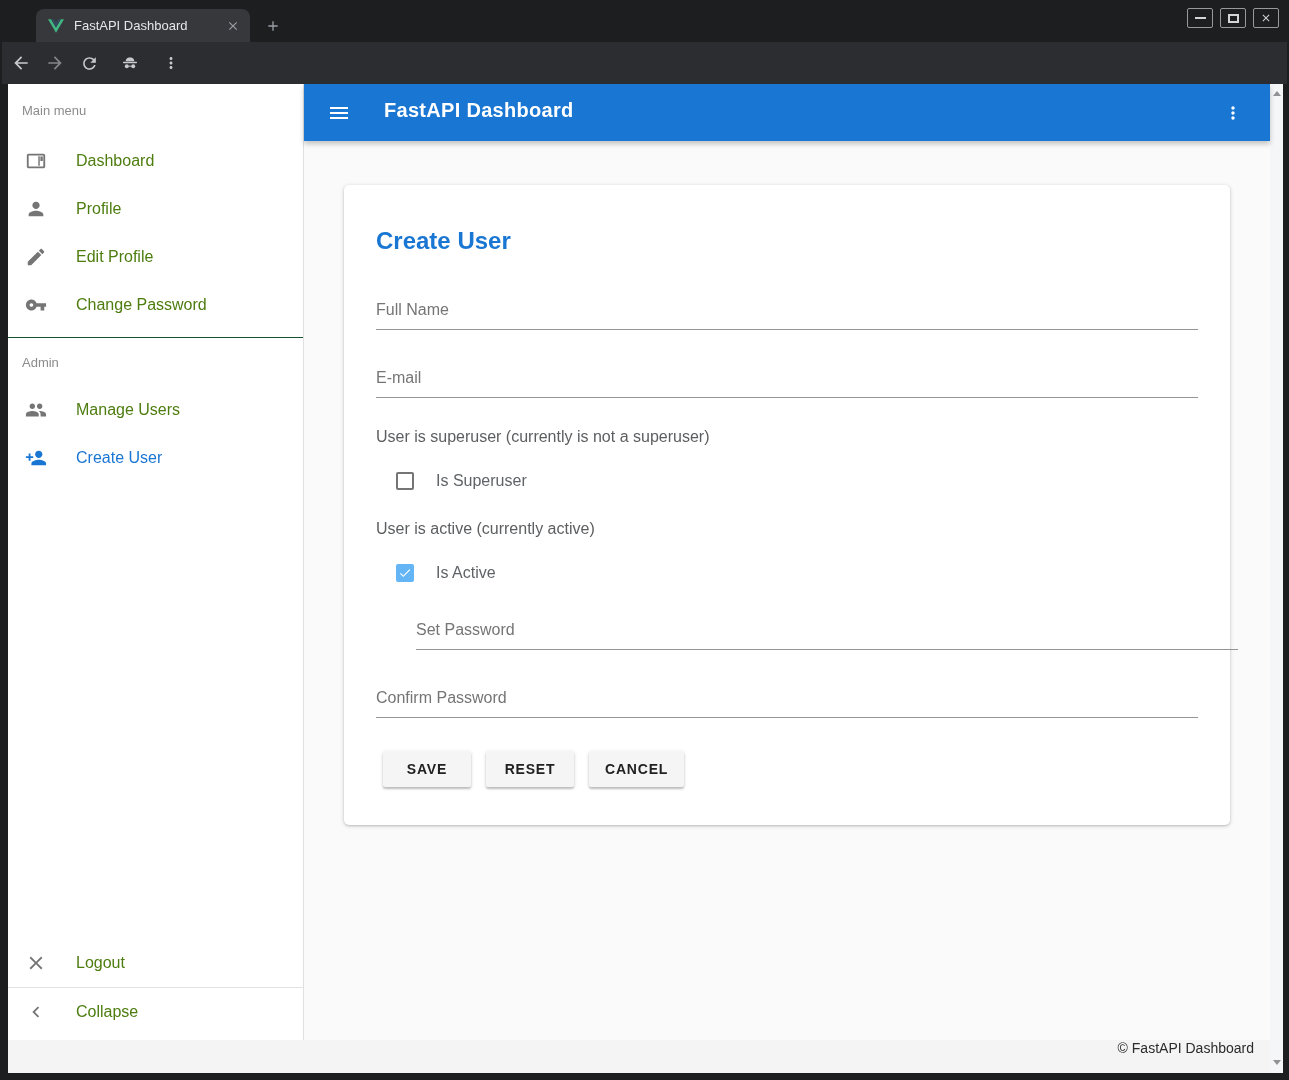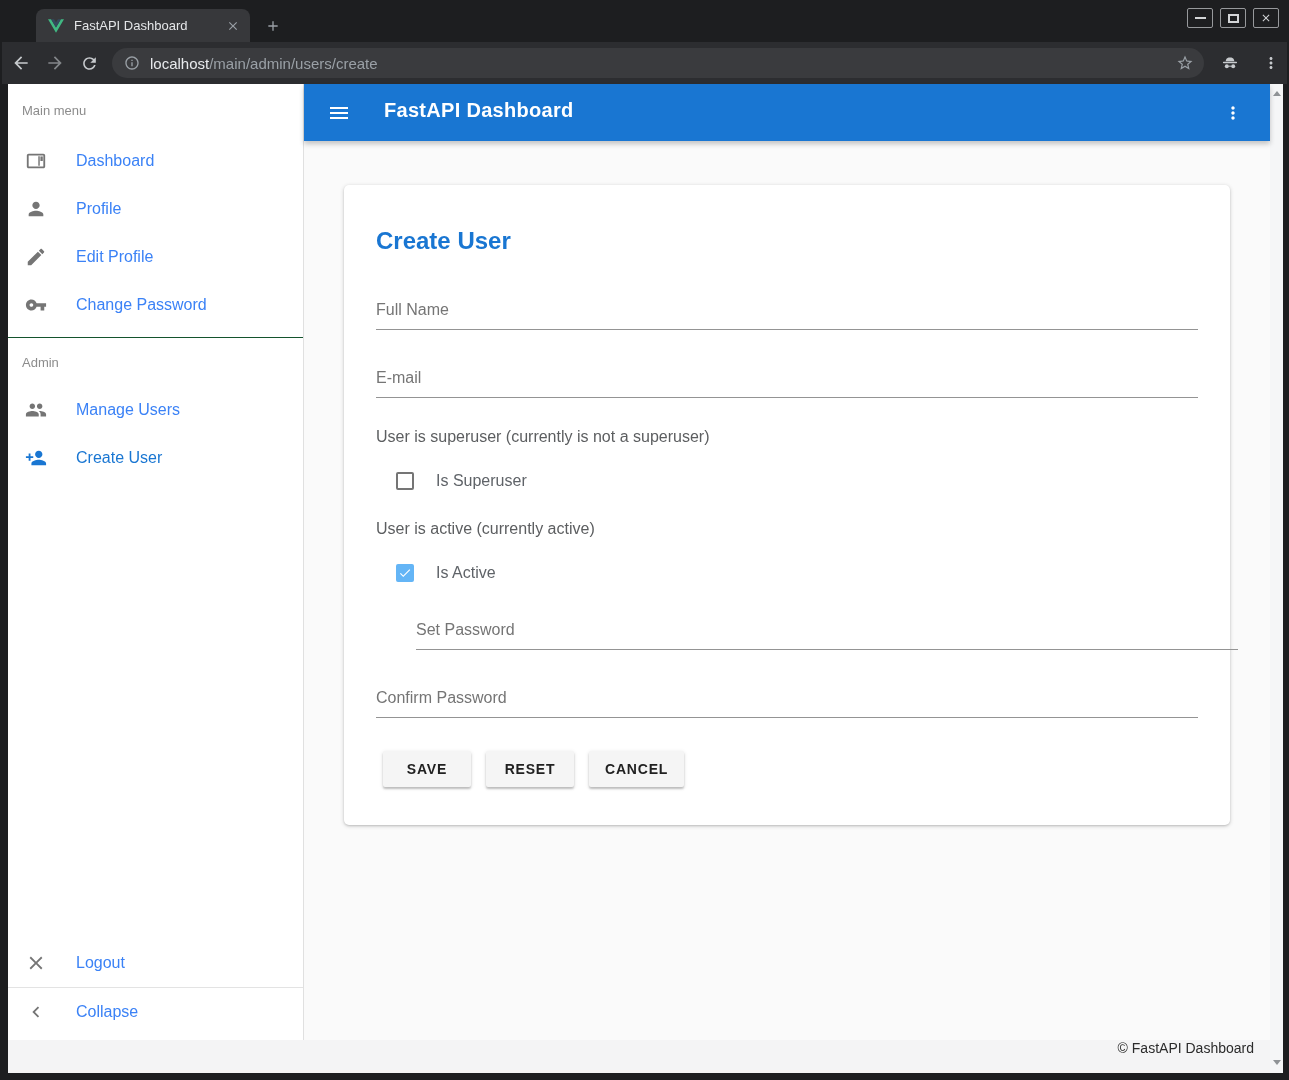--- a/index.html
+++ b/index.html
@@ -34,21 +34,21 @@
   
   .page { position:absolute; left:8px; top:84px; width:1275px; height:989px; background:#fafafa; }
 
   
   .sidebar { position:absolute; left:0; top:0; width:296px; height:956px; background:#ffffff;
              border-right:1px solid #e0e0e0; display:flex; flex-direction:column; }
   .side-section { height:53px; display:flex; align-items:center; padding-left:14px;
                   font-size:13px; color:#8c8c8c; }
   .side-section.admin { height:49px; border-top:1px solid #14532d; margin-top:8px; }
   .side-item { height:48px; display:flex; align-items:center; padding-left:16px; gap:28px;
-               font-size:16px; color:#3b82f6; cursor:pointer; }
+               font-size:16px; color:#4d7c0f; cursor:pointer; }
   .side-item .sicon { width:24px; height:24px; display:flex; align-items:center; justify-content:center; }
   .side-item svg { fill:#757575; }
   .side-item.active { color:#1976d2; }
   .side-item.active svg { fill:#1976d2; }
   .side-spacer { flex:1; }
   .side-divider { height:1px; background:#e3e3e3; }
   .side-bottom-pad { height:4px; }
 
   
   .appbar { position:absolute; left:296px; top:0; width:966px; height:57px; background:#1976d2;
@@ -150,33 +150,20 @@
     <div class="nav-btn">
       <svg width="20" height="20" viewBox="0 0 24 24">
           <path fill="#84878a" d="M12 4l-1.41 1.41L16.17 11H4v2h12.17l-5.58 5.59L12 20l8-8z"></path>
         </svg>
     </div>
     <div class="nav-btn">
       <svg width="19" height="19" viewBox="0 0 24 24">
           <path fill="#c7cacd" d="M17.65 6.35C16.2 4.9 14.21 4 12 4c-4.42 0-7.99 3.58-7.99 8s3.57 8 7.99 8c3.73 0 6.84-2.55 7.73-6h-2.08c-.82 2.33-3.04 4-5.65 4-3.31 0-6-2.69-6-6s2.69-6 6-6c1.66 0 3.14.69 4.22 1.78L13 11h7V4l-2.35 2.35z"></path>
         </svg>
     </div>
-    <div class="addressbar">
-      <span style="display:flex;">
-        <svg width="16" height="16" viewBox="0 0 24 24">
-            <path fill="#9aa0a6" d="M12 2C6.48 2 2 6.48 2 12s4.48 10 10 10 10-4.48 10-10S17.52 2 12 2zm0 18c-4.41 0-8-3.59-8-8s3.59-8 8-8 8 3.59 8 8-3.59 8-8 8zm-1-13h2v2h-2zm0 4h2v6h-2z"></path>
-          </svg>
-      </span>
-      <span class="url-text"><span class="url-host">localhost</span><span class="url-path">/main/admin/users/create</span></span>
-      <span style="display:flex;">
-        <svg width="18" height="18" viewBox="0 0 24 24">
-            <path fill="#9aa0a6" d="M22 9.24l-7.19-.62L12 2 9.19 8.63 2 9.24l5.46 4.73L5.82 21 12 17.27 18.18 21l-1.63-7.03L22 9.24zM12 15.4l-3.76 2.27 1-4.28-3.32-2.88 4.38-.38L12 6.1l1.71 4.04 4.38.38-3.32 2.88 1 4.28L12 15.4z"></path>
-          </svg>
-      </span>
-    </div>
     <div class="toolbar-right-icon">
       <svg width="20" height="20" viewBox="0 0 24 24" fill="#c8cbce">
         <path d="M12 5.5c-2.4 0-3.9.5-4.5 2.1L6.7 9.8h10.6l-.8-2.2c-.6-1.6-2.1-2.1-4.5-2.1z"></path>
         <rect x="3.5" y="10.6" width="17" height="1.7" rx="0.85"></rect>
         <circle cx="8.2" cy="15.8" r="2.4"></circle>
         <circle cx="15.8" cy="15.8" r="2.4"></circle>
         <rect x="10.6" y="15.2" width="2.8" height="1.2"></rect>
       </svg>
     </div>
     <div class="toolbar-right-icon">

